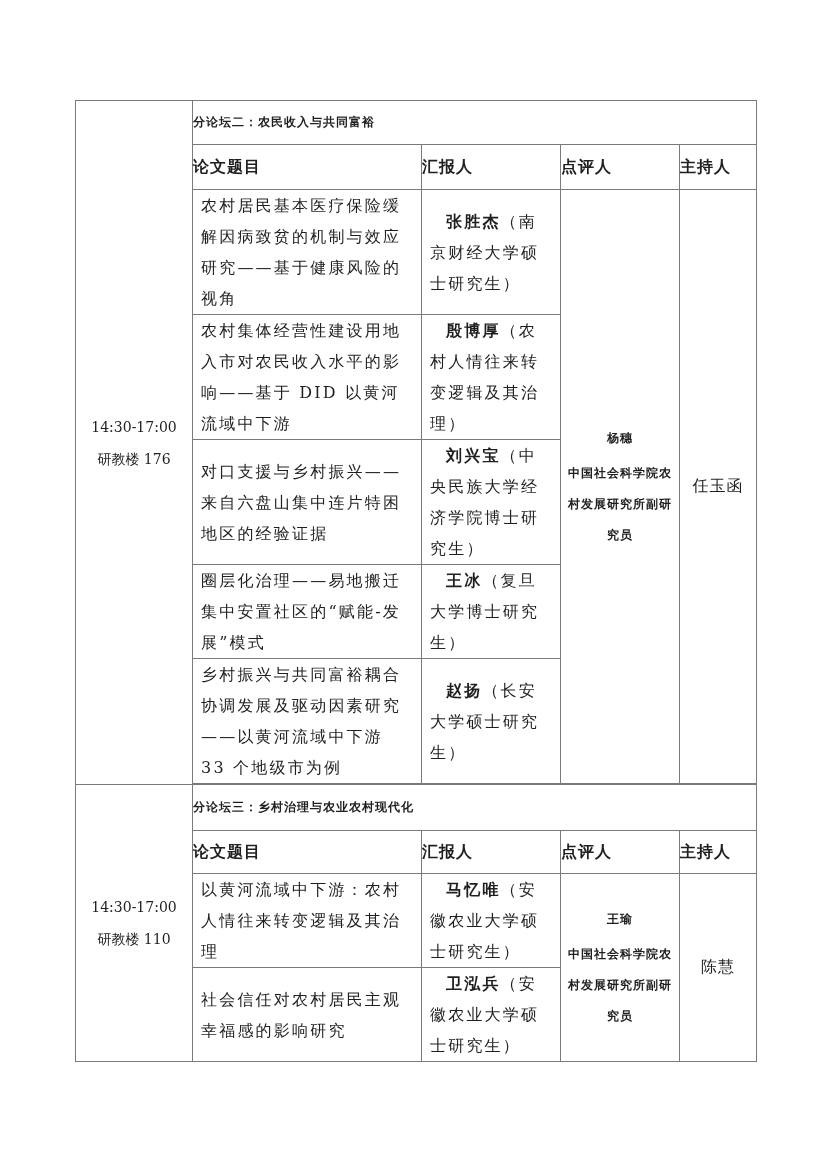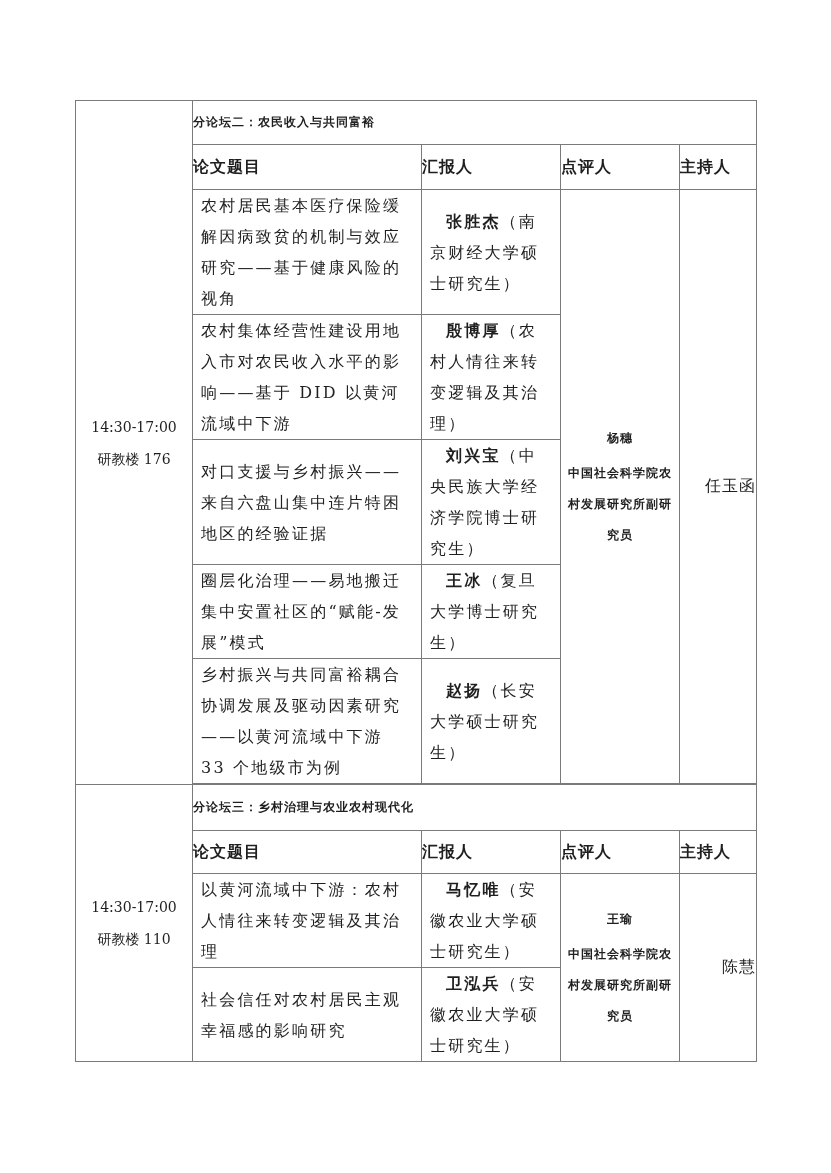--- a/index.html
+++ b/index.html
@@ -14,21 +14,21 @@
   col.c-rev { width:119px; }
   col.c-host { width:77px; }
   .forum-title { font-weight:bold; font-size:12px; letter-spacing:1px; }
   .hdr { text-align:left; font-weight:bold; font-size:16px; letter-spacing:1px; }
   .time-cell { text-align:center; font-size:14px; line-height:32px; vertical-align:middle; }
   .title-cell { font-size:16px; line-height:31px; padding:0 6px 0 8px !important; letter-spacing:2.2px;margin-top:18px; }
   .rep-cell { font-size:16px; line-height:31px; padding:0 6px 0 8px !important; letter-spacing:2.2px; }
   .rep-name { font-weight:bold;margin-left:16px; }
   .rev-cell { text-align:center; font-size:12px; line-height:31px; font-weight:bold; padding:0 4px !important; letter-spacing:1px; }
   .rev-name { display:block; margin-bottom:4px; }
-  .host-cell { text-align:right; font-size:16px; letter-spacing:1px; }
+  .host-cell { text-align:center; font-size:16px; letter-spacing:1px; }
   .block { display:block; }
 </style>
 </head>
 <body>
 
 <table class="sched">
   <colgroup>
     <col class="c-time">
       <col class="c-title">
       <col class="c-rep">

